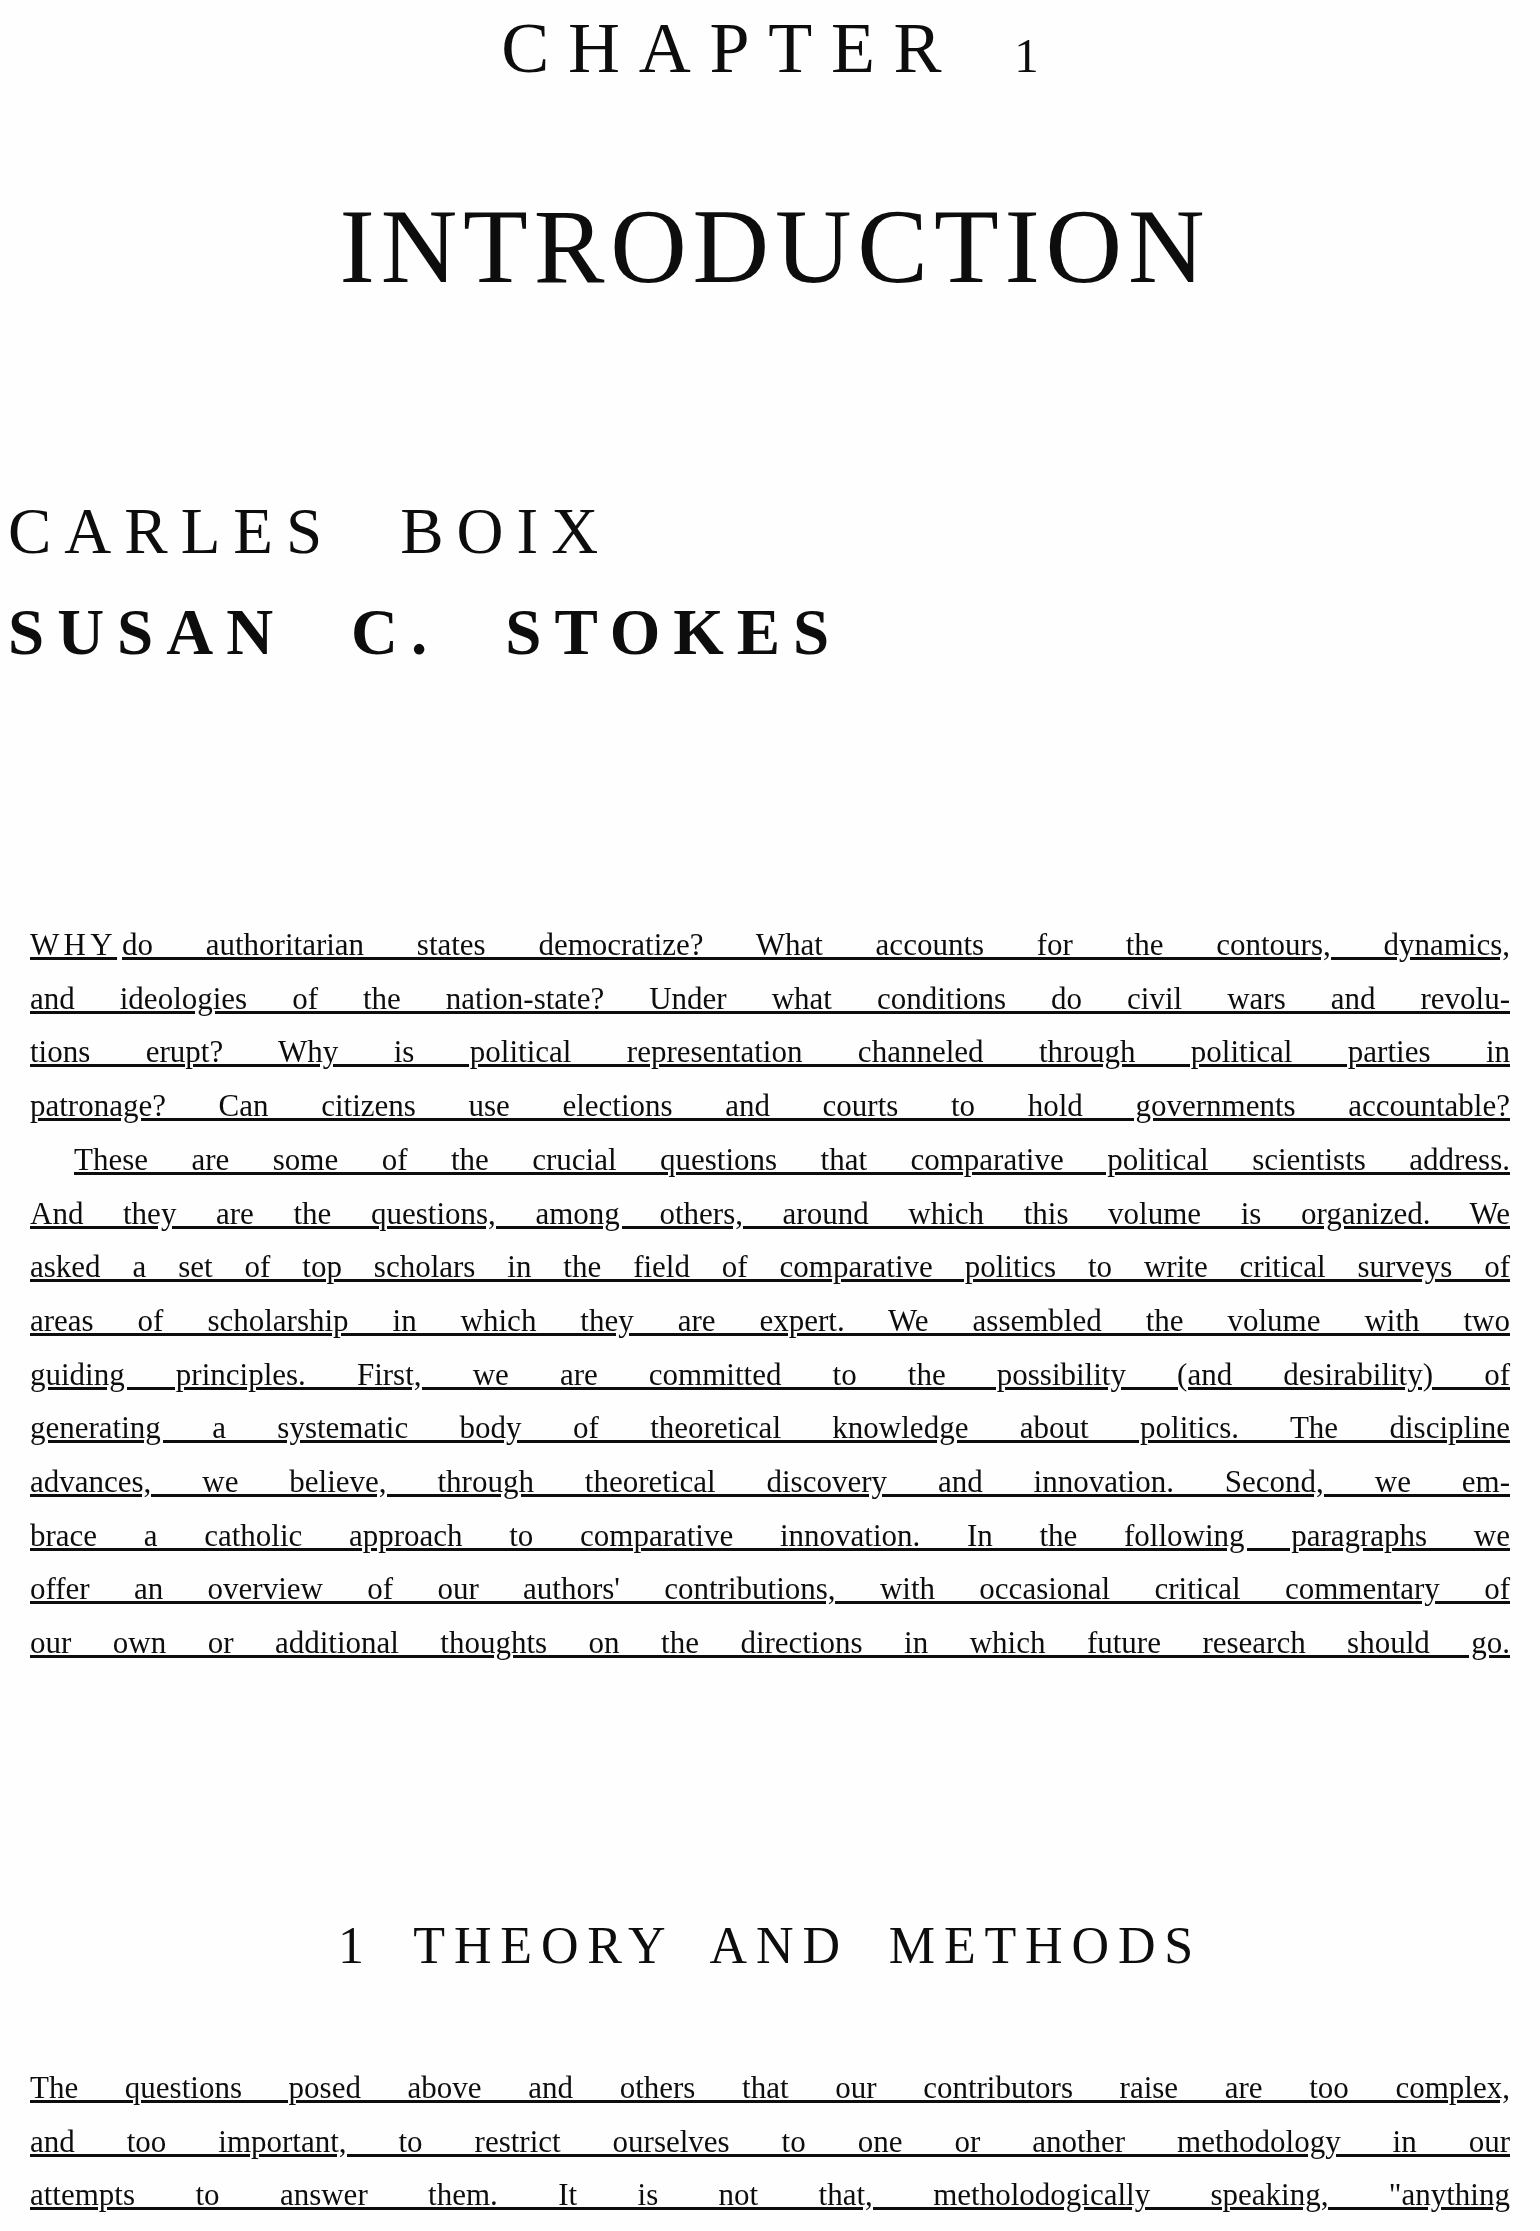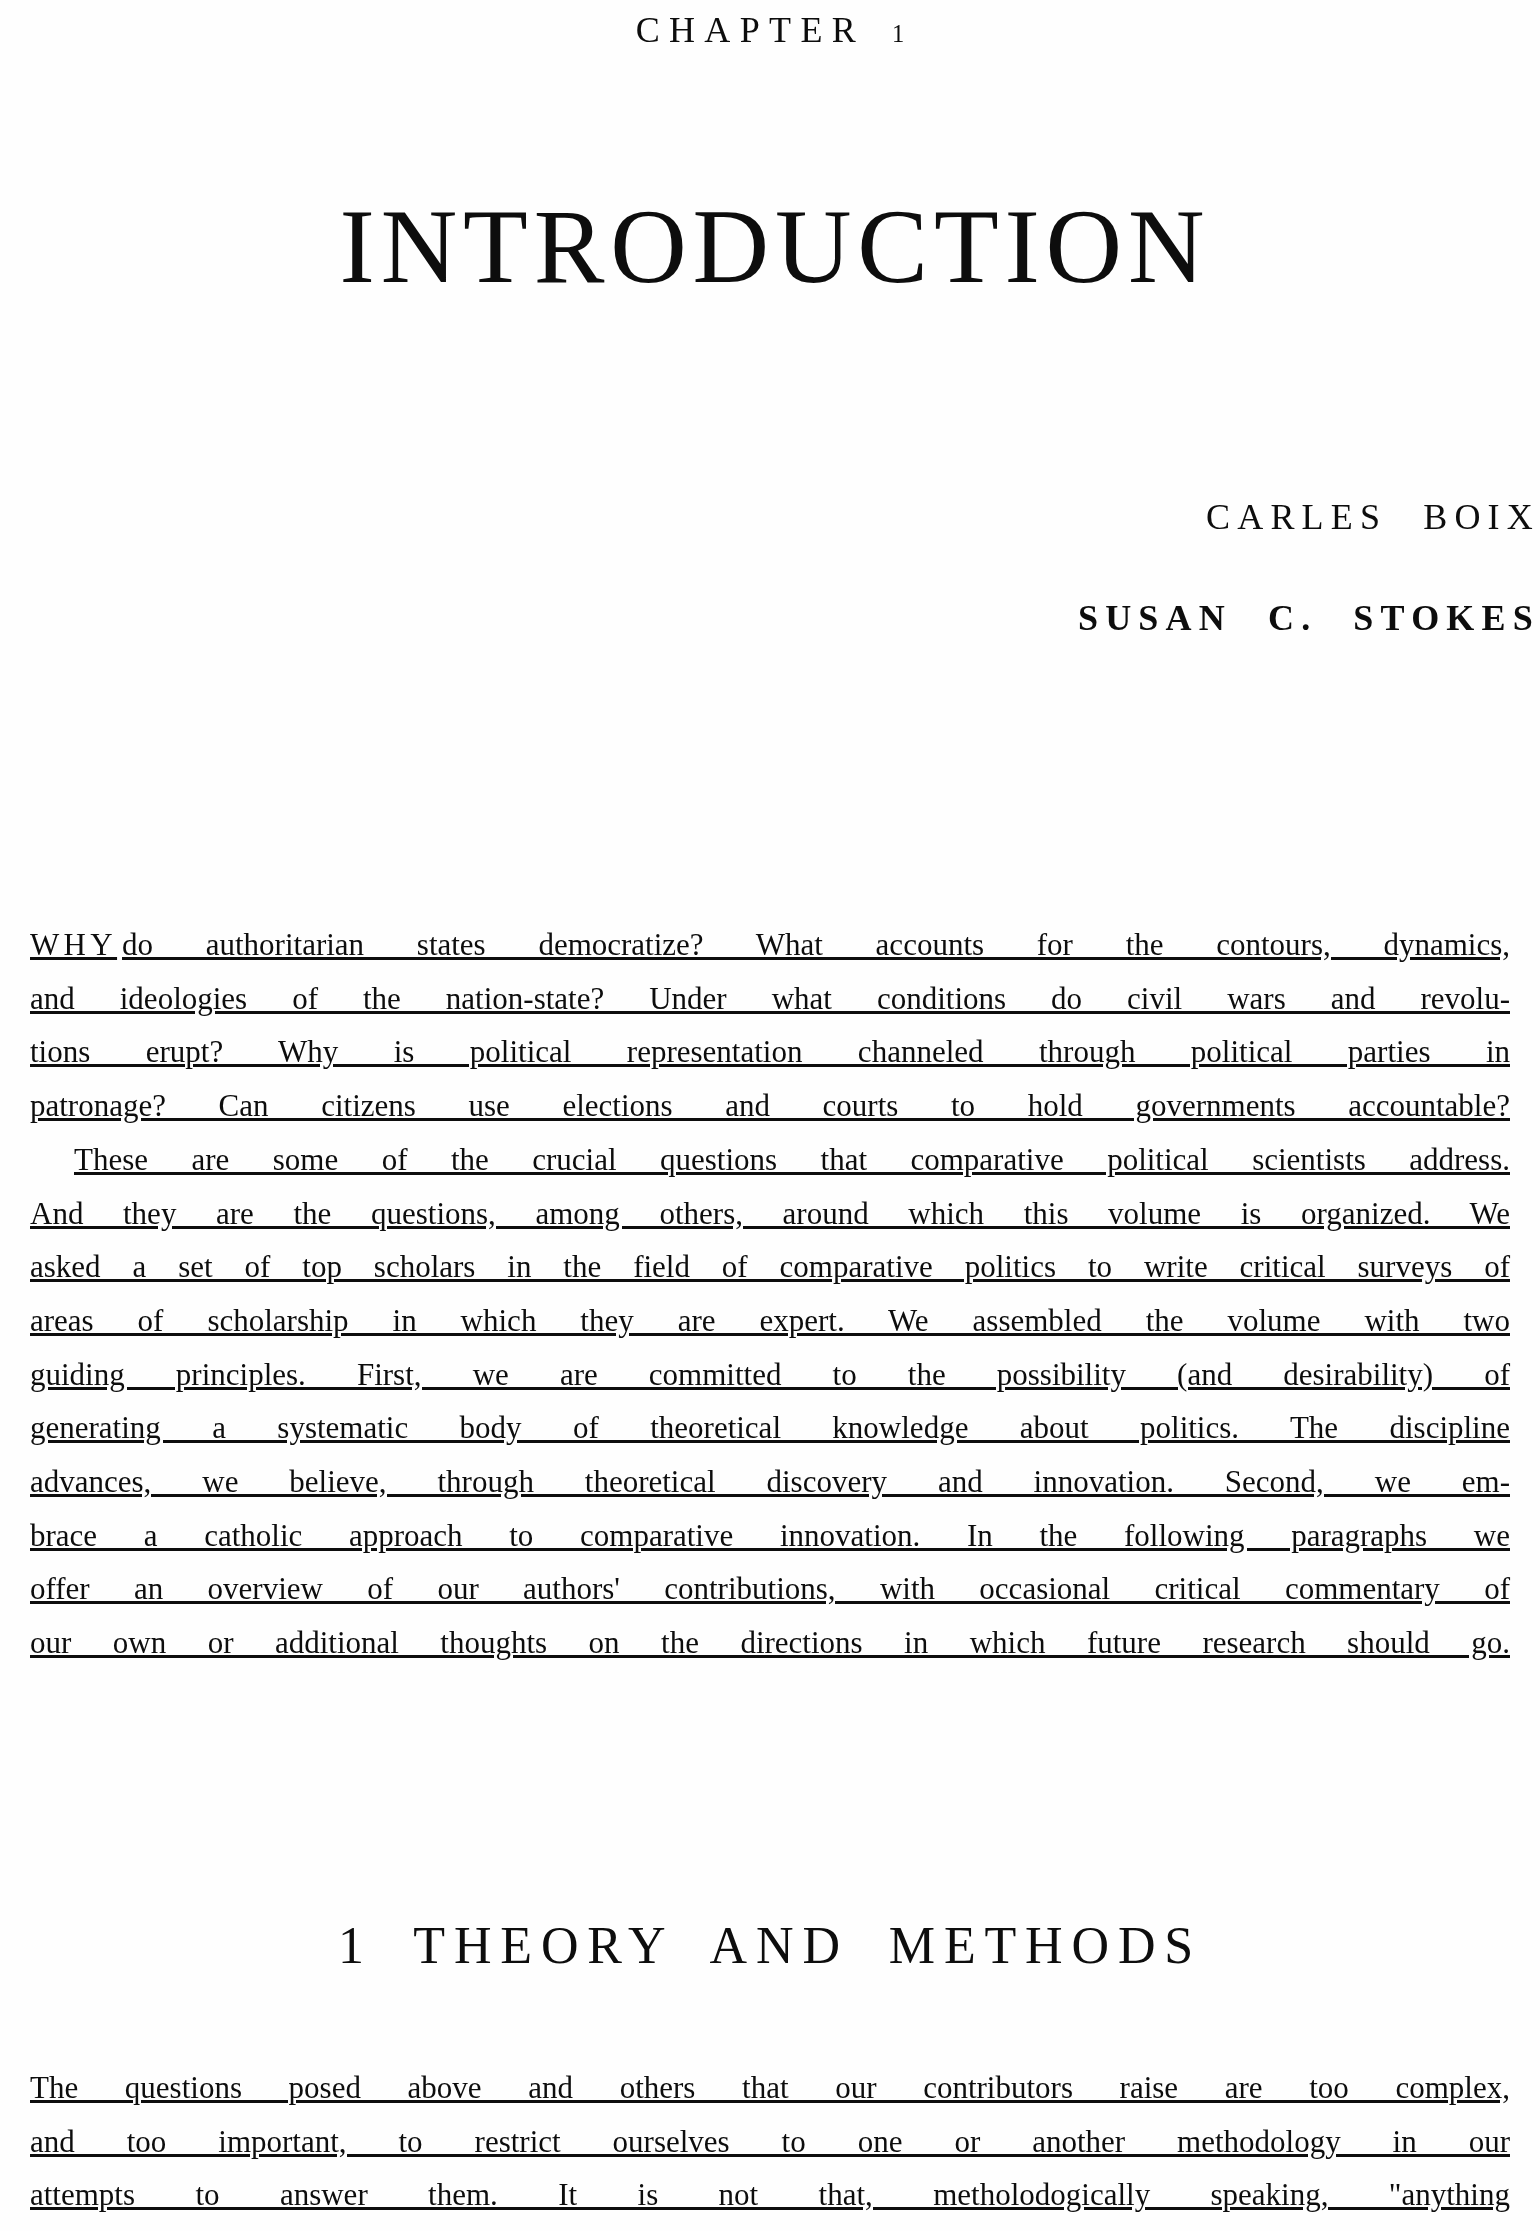--- a/index.html
+++ b/index.html
@@ -17,21 +17,21 @@
     overflow: hidden;
   }
 
   
   .chapter-line {
     position: absolute;
     top: 12px;
     left: 0;
     right: 0;
     text-align: center;
-    font-size: 36px;
+    font-size: 72px;
     line-height: 1;
     letter-spacing: 0.26em;
     white-space: nowrap;
   }
   .chapter-num {
     display: inline-block;
     font-size: 0.68em;
     margin-left: 1.1em;
     letter-spacing: 0;
     vertical-align: baseline;
@@ -50,22 +50,22 @@
     line-height: 1;
     letter-spacing: 0.055em;
     white-space: nowrap;
   }
 
   
   .author {
     position: absolute;
     left: 8px;
     right: 0;
-    text-align: right;
-    font-size: 36px;
+    text-align: left;
+    font-size: 65px;
     line-height: 1;
     letter-spacing: 0.2em;
     word-spacing: 0.55em;
     white-space: nowrap;
   }
   .author-1 { top: 499px; }
   .author-2 { top: 600px; font-weight: bold; }
 
   
   .text-block {

